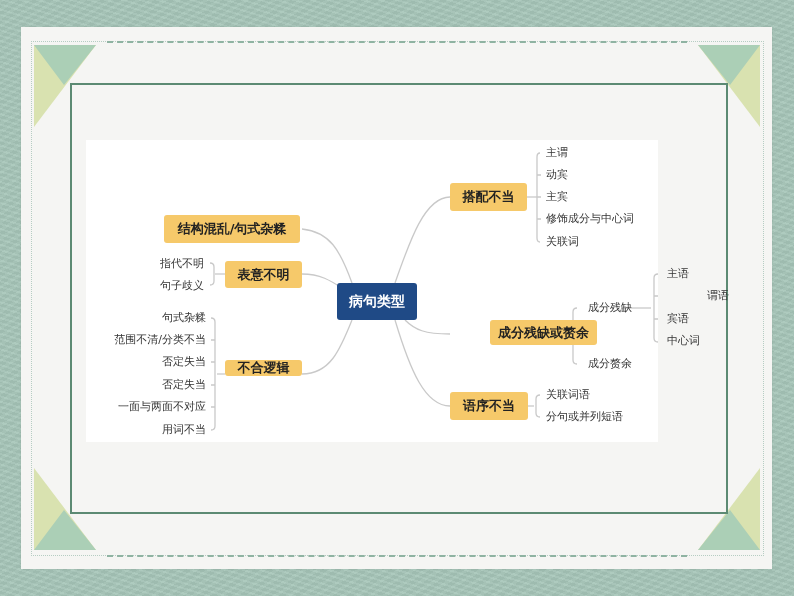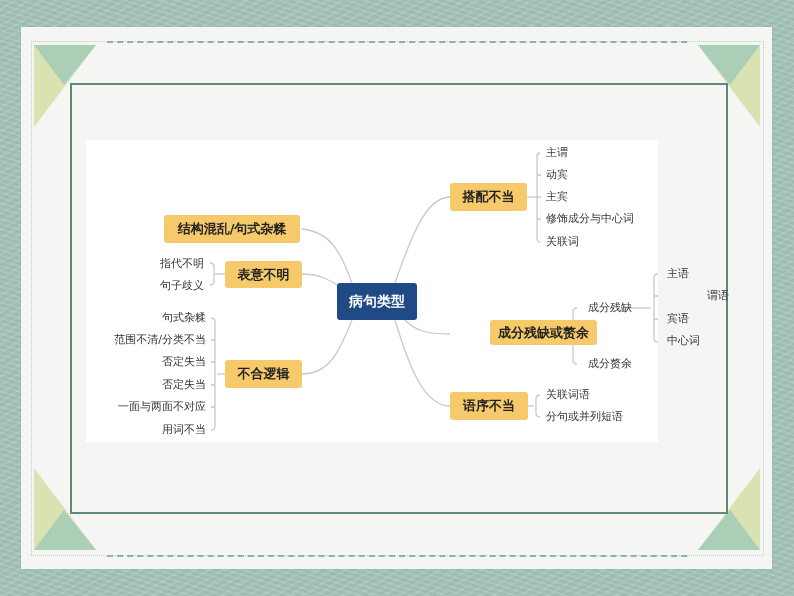--- a/index.html
+++ b/index.html
@@ -119,21 +119,21 @@
     <path d="M225,374 L217,374"></path>
     <path d="M211,318 Q215,318 215,322 L215,426 Q215,430 211,430"></path>
     <path d="M215,340 L211,340 M215,362 L211,362 M215,385 L211,385 M215,407 L211,407"></path>
   </g>
 </svg>
 
 <div class="root">病句类型</div>
 
 <div class="node" style="left:164px;top:215px;width:136px;height:28px;">结构混乱/句式杂糅</div>
 <div class="node" style="left:225px;top:261px;width:77px;height:27px;">表意不明</div>
-<div class="node" style="left:225px;top:360px;width:77px;height:28px;">不合逻辑</div>
+<div class="node" style="left:225px;top:360px;width:77px;height:16px;">不合逻辑</div>
 
 <div class="leaf r" style="right:590px;top:256px;">指代不明</div>
 <div class="leaf r" style="right:590px;top:278px;">句子歧义</div>
 
 <div class="leaf r" style="right:588px;top:310px;">句式杂糅</div>
 <div class="leaf r" style="right:588px;top:332px;">范围不清/分类不当</div>
 <div class="leaf r" style="right:588px;top:354px;">否定失当</div>
 <div class="leaf r" style="right:588px;top:377px;">否定失当</div>
 <div class="leaf r" style="right:588px;top:399px;">一面与两面不对应</div>
 <div class="leaf r" style="right:588px;top:422px;">用词不当</div>

